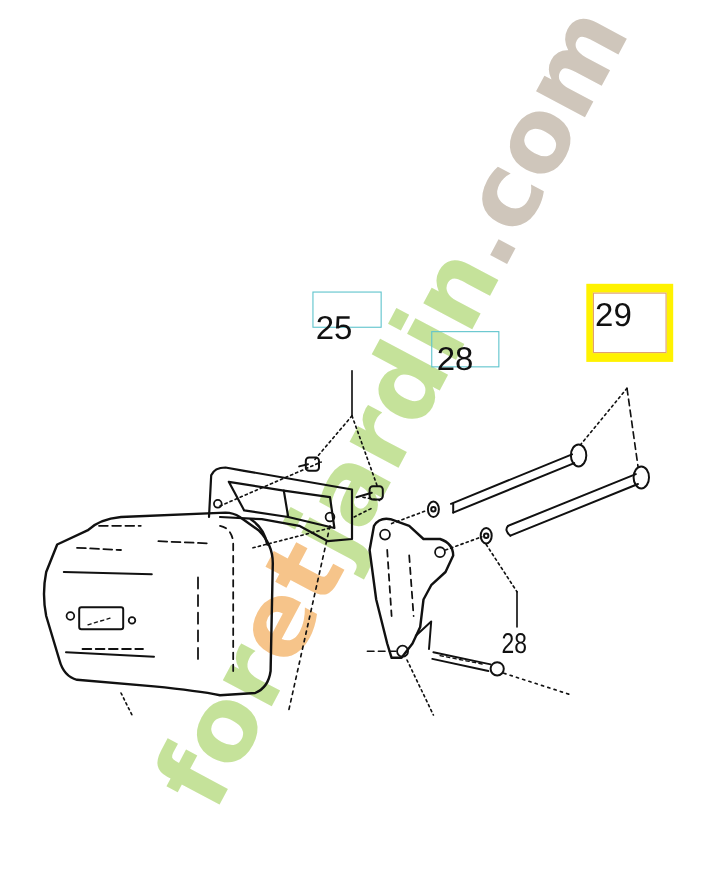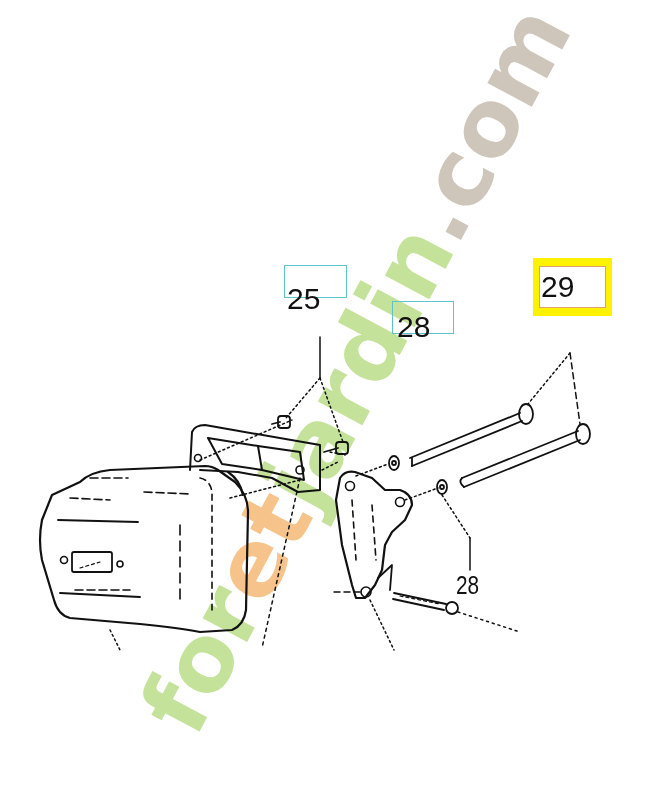--- a/index.html
+++ b/index.html
@@ -111,21 +111,21 @@
   </svg>
 
   <div class="callout box-cyan" style="left:284px; top:265px; width:63px; height:33px;">
     <span class="num" style="left:2px; top:18px;">25</span>
   </div>
 
   <div class="callout box-cyan" style="left:392px; top:301px; width:62px; height:33px;">
     <span class="num" style="left:4px; top:10px;">28</span>
   </div>
 
-  <div class="callout box-yellow" style="left:533px; top:258px; width:79px; height:58px;">
+  <div class="callout box-yellow" style="left:533px; top:258px; width:79px; height:71px;">
     <div class="box-inner"></div>
     <span class="num" style="left:8px; top:14px;">29</span>
   </div>
 
   <div class="callout" style="left:456px; top:572px; width:40px; height:30px;">
     <span class="num" style="left:0; top:0; font-size:26px; transform: scaleX(0.8); transform-origin:0 0;">28</span>
   </div>
 
 </div>
 

